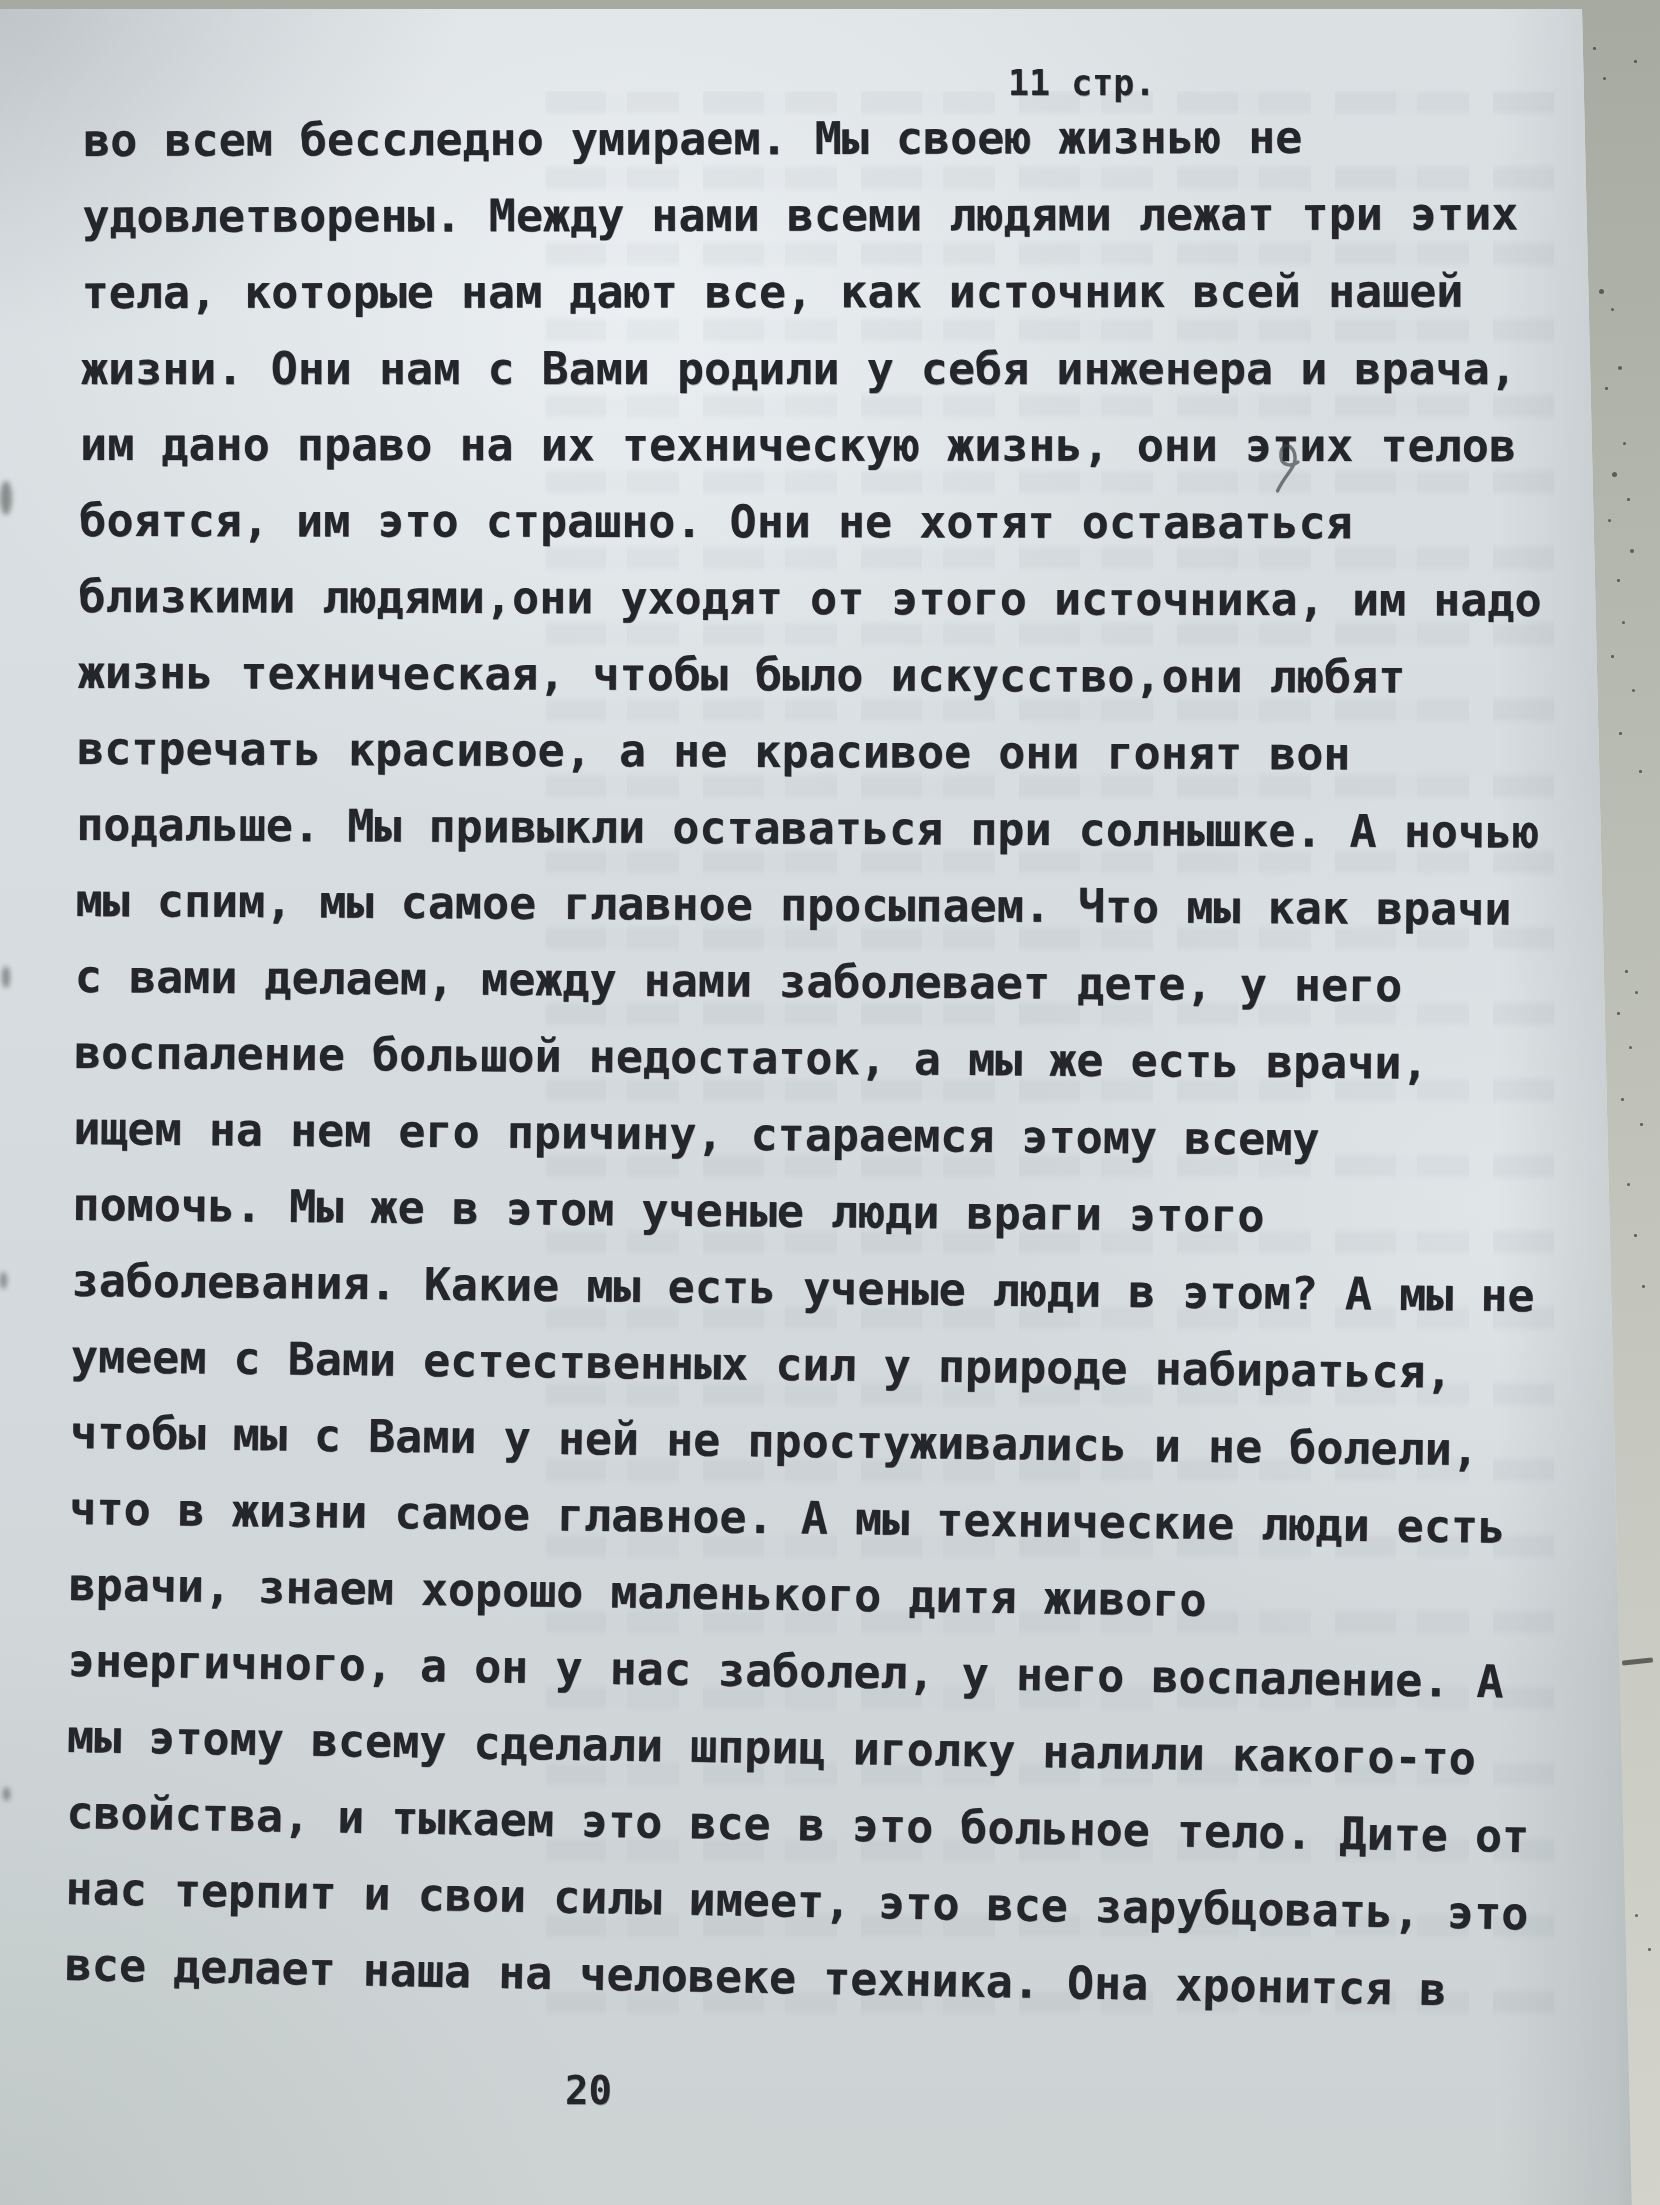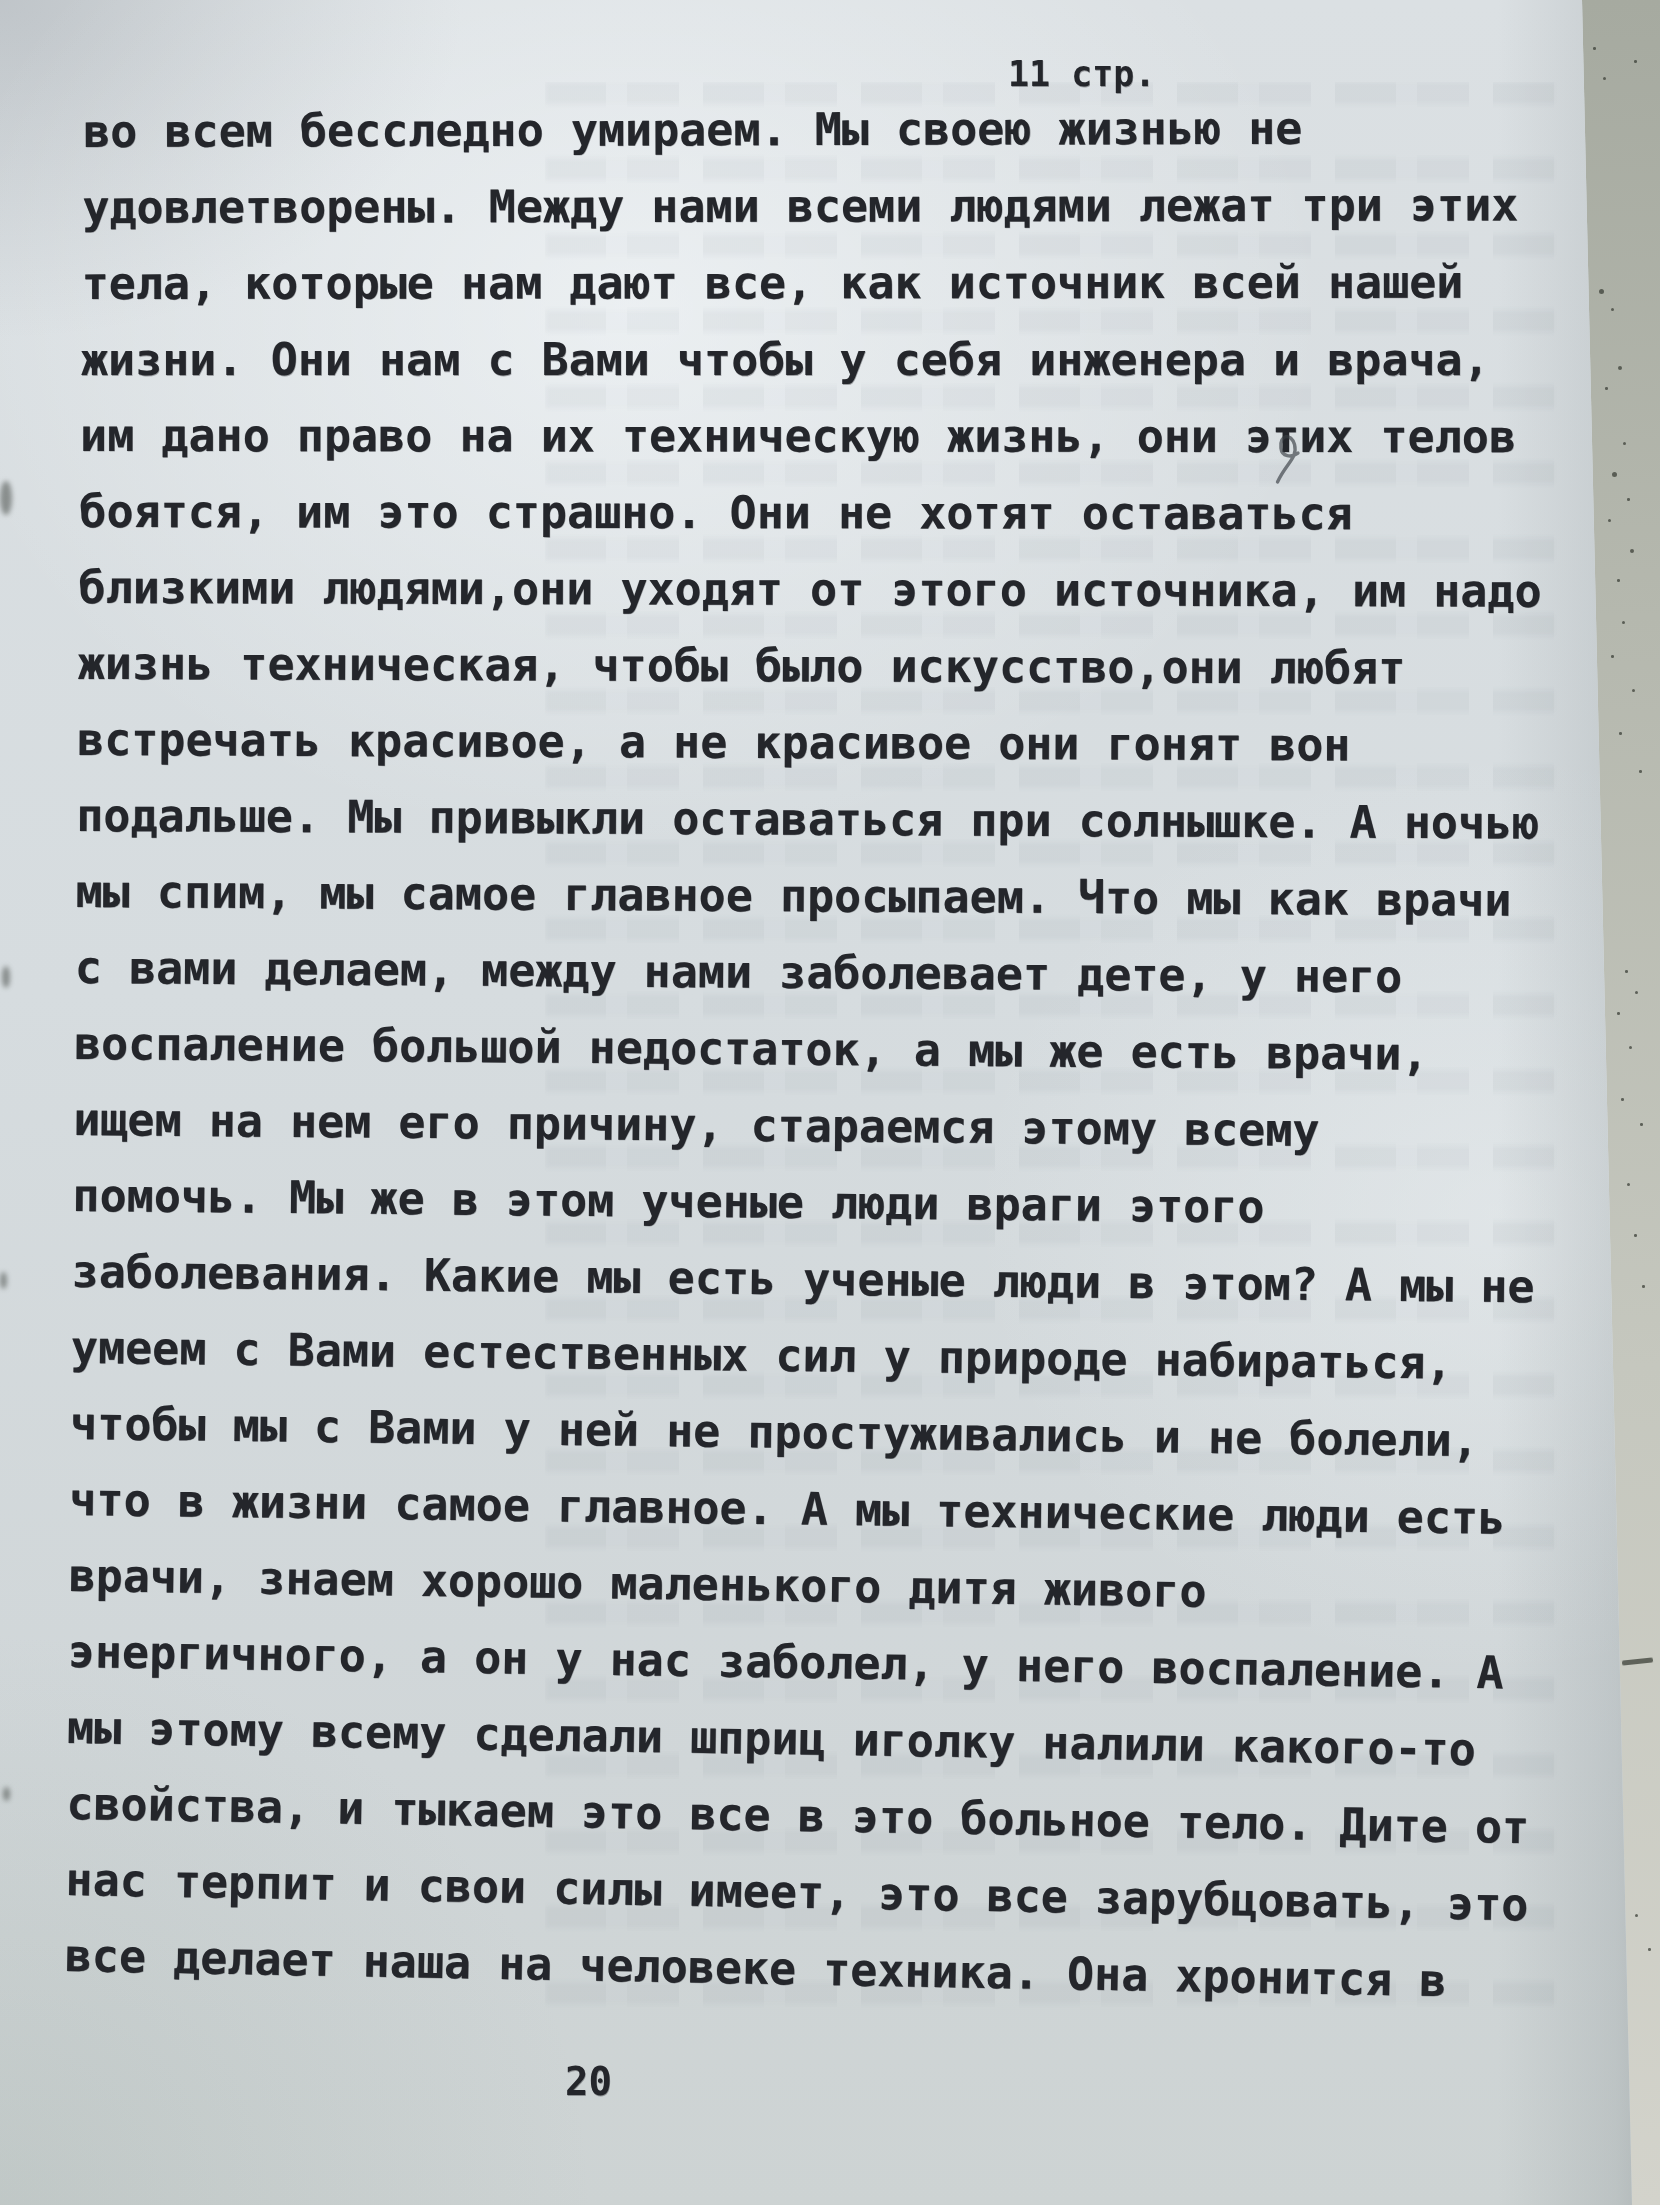--- a/index.html
+++ b/index.html
@@ -14,20 +14,21 @@
   .paper{
     position:absolute;inset:0;
     clip-path:polygon(0 0,1582px 0,1632px 2205px,0 2205px);
     background-color:#d4dadd;
     background-image:
       radial-gradient(60% 35% at 38% 14%, rgba(250,253,255,0.55), rgba(250,253,255,0) 70%),
       radial-gradient(45% 30% at 90% 55%, rgba(238,242,244,0.45), rgba(238,242,244,0) 70%),
       radial-gradient(55% 40% at 0% 100%, rgba(140,155,148,0.20), rgba(140,155,148,0) 65%),
       radial-gradient(40% 22% at 0% 0%, rgba(95,102,110,0.22), rgba(95,102,110,0) 70%),
       linear-gradient(to bottom,#dbe0e3 0%,#d6dcdf 45%,#d0d6d8 80%,#cdd3d3 100%);
+    margin-top: 9px;
   }
   
   .edge-shade{
     position:absolute;top:0;left:1497px;width:170px;height:100%;
     background:linear-gradient(to right, rgba(0,0,0,0) 0%, rgba(100,110,112,0.16) 70%, rgba(88,98,100,0.30) 100%);
     pointer-events:none;
   }
   
   .bleed{
     position:absolute;left:545px;top:82px;width:1012px;height:1948px;
@@ -77,21 +78,21 @@
   <div class="paper">
     <div class="edge-shade"></div>
     <div class="bleed"></div>
 
     <div class="header-num">11 стр.</div>
 
     <div class="typed">
         <div class="tline" style="transform: translateX(10.2px) rotate(-0.15deg);">во всем бесследно умираем. Мы своею жизнью не</div>
         <div class="tline" style="transform: translateX(9.4px) rotate(-0.1deg);">удовлетворены. Между нами всеми людями лежат три этих</div>
         <div class="tline" style="transform: translateX(8.7px) rotate(-0.05deg);">тела, которые нам дают все, как источник всей нашей</div>
-        <div class="tline" style="transform: translateX(8px) rotate(0deg);">жизни. Они нам с Вами чтобы у себя инженера и врача,</div>
+        <div class="tline" style="transform: translateX(8px) rotate(0deg);">жизни. Они нам с Вами родили у себя инженера и врача,</div>
         <div class="tline" style="transform: translateX(7.1px) rotate(0.05deg);">им дано право на их техническую жизнь, они этих телов</div>
         <div class="tline" style="transform: translateX(6.4px) rotate(0.1deg);">боятся, им это страшно. Они не хотят оставаться</div>
         <div class="tline" style="transform: translateX(5.6px) rotate(0.15deg);">близкими людями,они уходят от этого источника, им надо</div>
         <div class="tline" style="transform: translateX(4.8px) rotate(0.2deg);">жизнь техническая, чтобы было искусство,они любят</div>
         <div class="tline" style="transform: translateX(4.1px) rotate(0.25deg);">встречать красивое, а не красивое они гонят вон</div>
         <div class="tline" style="transform: translateX(3.3px) rotate(0.3deg);">подальше. Мы привыкли оставаться при солнышке. А ночью</div>
         <div class="tline" style="transform: translateX(2.6px) rotate(0.35deg);">мы спим, мы самое главное просыпаем. Что мы как врачи</div>
         <div class="tline" style="transform: translateX(1.8px) rotate(0.4deg);">с вами делаем, между нами заболевает дете, у него</div>
         <div class="tline" style="transform: translateX(1px) rotate(0.45deg);">воспаление большой недостаток, а мы же есть врачи,</div>
         <div class="tline" style="transform: translateX(0.3px) rotate(0.5deg);">ищем на нем его причину, стараемся этому всему</div>

